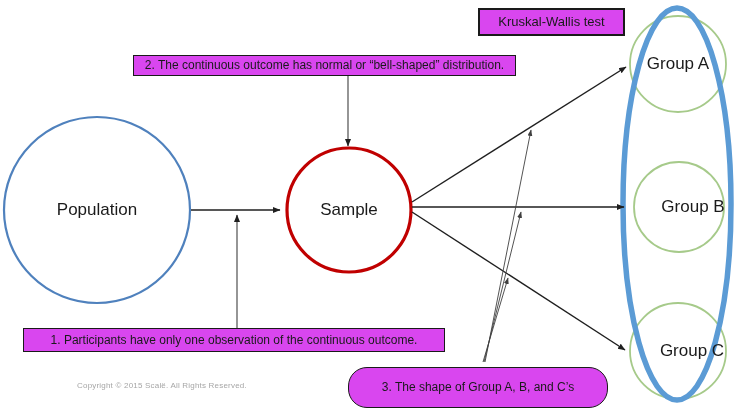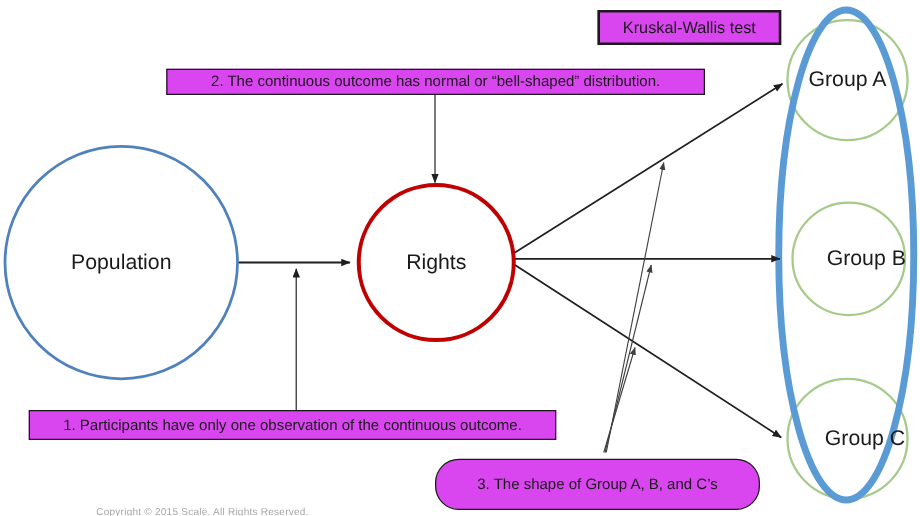--- a/index.html
+++ b/index.html
@@ -15,21 +15,20 @@
   }
   .box.thick{border-width:2.4px;font-size:13px;}
   .box.multiline{white-space:normal;flex-direction:column;padding:2px 6px;border-radius:19px;}
   .node-label{
     position:absolute;transform:translate(-50%,-50%);font-size:17px;
     white-space:nowrap;color:var(--text,#1a1a1a);
   }
   .copyright{
     position:absolute;font-size:8px;letter-spacing:.2px;color:var(--muted,#a6a6a6);
     white-space:nowrap;
-    margin-top:24px;
   }
   .b{font-weight:bold;}
 </style>
 </head>
 <body>
 
 <div class="stage">
 
   <svg class="layer" width="736" height="413" viewBox="0 0 736 413">
     <defs>
@@ -60,33 +59,33 @@
 
     <line x1="485" y1="362" x2="531" y2="130" marker-end="url(#aht)" style="stroke:var(--thin-line);stroke-width:0.9"></line>
     <line x1="484" y1="362" x2="521" y2="212" marker-end="url(#aht)" style="stroke:var(--thin-line);stroke-width:0.9"></line>
     <line x1="483" y1="362" x2="508" y2="278" marker-end="url(#aht)" style="stroke:var(--thin-line);stroke-width:0.9"></line>
   </svg>
 
   <div class="box thick" style="left:478px;top:8px;width:147px;height:28px;">
     <span>Kruskal-Wallis test</span>
   </div>
 
-  <div class="box" style="left:133px;top:55px;width:431px;height:21px;">
+  <div class="box" style="left:133px;top:55px;width:383px;height:21px;">
     <span>2. The continuous outcome has normal or “bell-shaped” distribution.</span>
   </div>
 
   <div class="box" style="left:23px;top:328px;width:422px;height:24px;">
     <span>1. Participants have only one observation of the continuous outcome.</span>
   </div>
 
   <div class="box multiline" style="left:348px;top:367px;width:260px;height:41px;">
     <span>3.  The shape of Group A, B, and C’s</span>
   </div>
 
   <div class="node-label" style="left:97px;top:210px;text-align:right;">Population</div>
-  <div class="node-label" style="left:349px;top:210px;">Rights</div>
+  <div class="node-label" style="left:349px;top:210px;">Sample</div>
   <div class="node-label" style="left:678px;top:64px;">Group A</div>
   <div class="node-label" style="left:679px;top:207px;margin-left:14px;">Group B</div>
   <div class="node-label" style="left:692px;top:351px;">Group C</div>
 
   <div class="copyright" style="left:77px;top:381px;">Copyright © 2015 Scalë. All Rights Reserved.</div>
 
 </div>
 
 </body></html>

